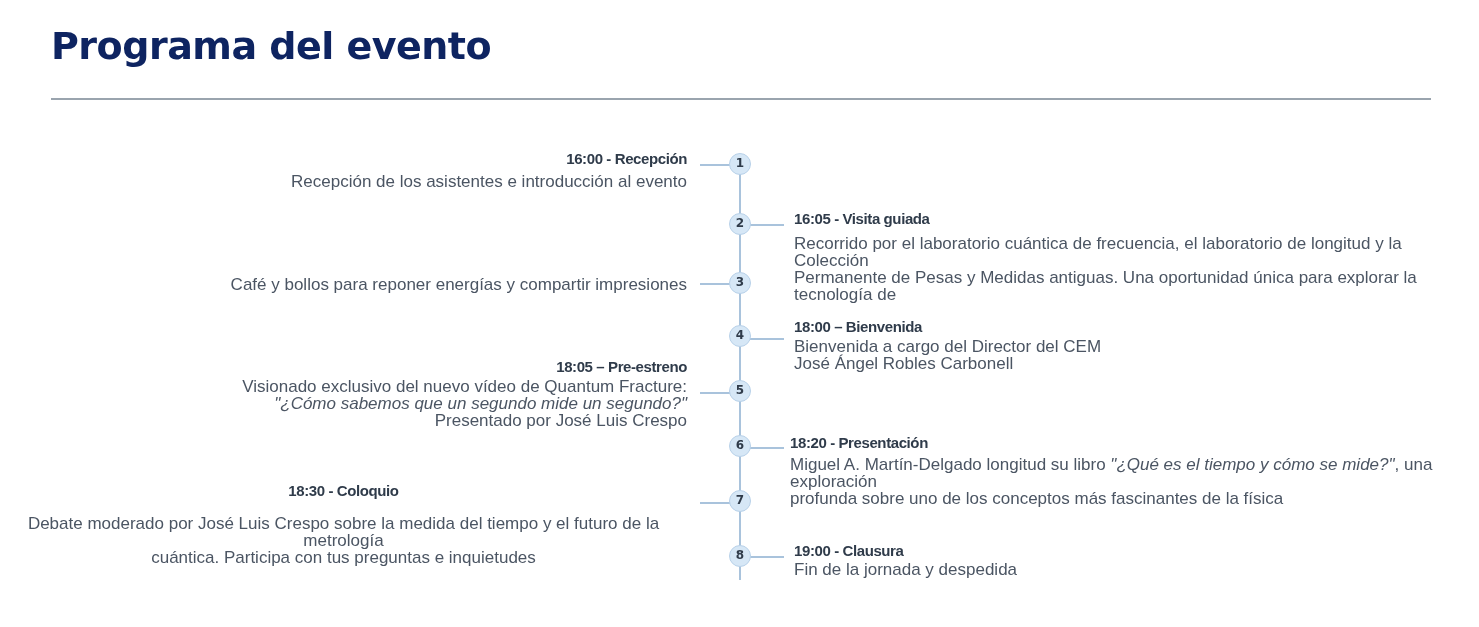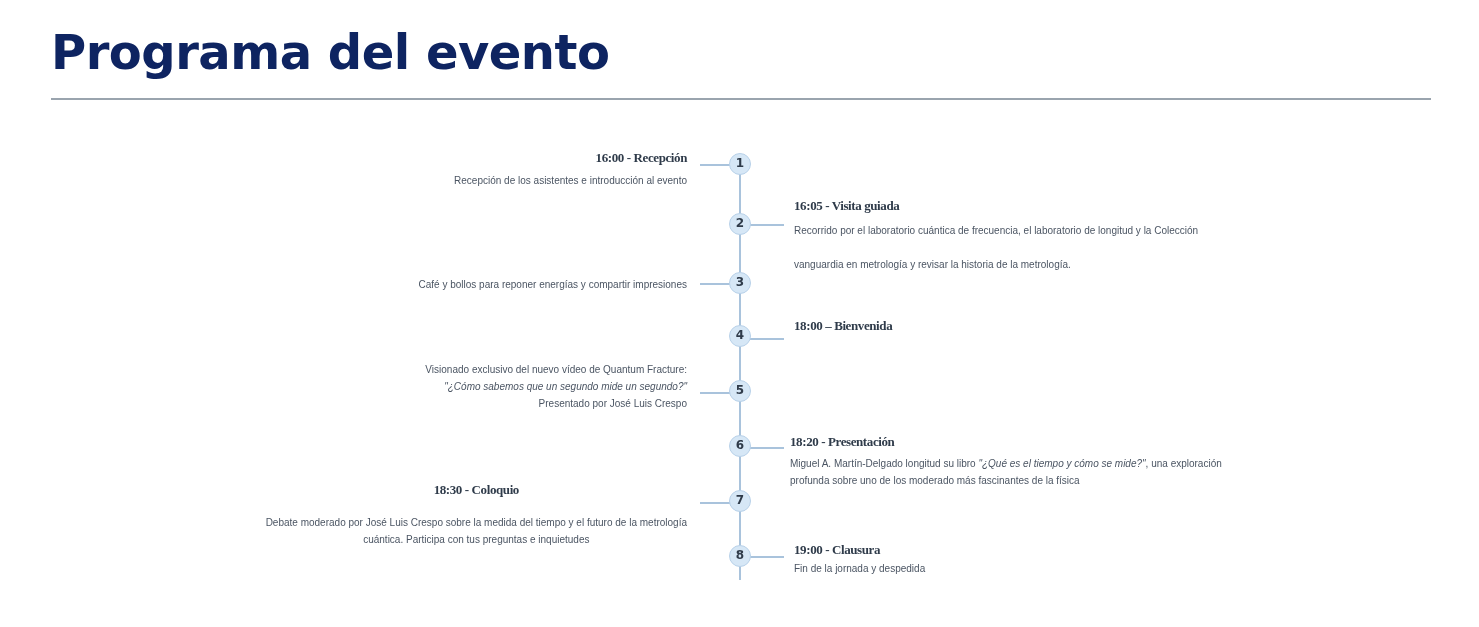--- a/index.html
+++ b/index.html
@@ -1,92 +1,96 @@
 <!DOCTYPE html>
 <html><head>
 <meta charset="utf-8">
 <style>
   html, body { margin: 0; padding: 0; background: #ffffff; }
   body { width: 1479px; height: 627px; position: relative; overflow: hidden;
          font-family: "Liberation Sans", "DejaVu Sans", sans-serif; color: #2f3b4a; }
   .title { position: absolute; left: 51px; top: 24px; margin: 0;
-           font-family: "DejaVu Sans", sans-serif; font-weight: bold; font-size: 48px;
+           font-family: "DejaVu Sans", sans-serif; font-weight: bold; font-size: 38px;
            letter-spacing: -0.5px; color: #0e2461; }
   .divider { position: absolute; left: 51px; top: 98px; width: 1380px; height: 2px; background: #9aa4ae; }
 
   .axis { position: absolute; left: 739px; top: 165px; width: 2px; height: 415px; background: #a9c3dc; }
   .node { position: absolute; width: 22px; height: 22px; border-radius: 50%;
           background: #d6e7f6; border: 1.5px solid #b8d1e9; box-sizing: border-box;
           font-family: "DejaVu Sans", sans-serif; font-weight: bold; font-size: 12px;
           color: #2f3b4a; text-align: center; line-height: 19px; }
   .conn { position: absolute; height: 2px; background: #a9c3dc; }
 
   .item { position: absolute; }
   .item.left { text-align: right; }
   .item.right { text-align: left; }
-  .item h3 { margin: 0; font-family: Liberation Serif, serif; font-weight: bold;
-             font-size: 13px; letter-spacing: -0.4px; color: #2f3b4a; white-space: nowrap; }
-  .item p { margin: 0; font-size: 10px; line-height: 17px; color: #4b5563; }
+  .item h3 { margin: 0; font-family: Liberation Sans, sans-serif; font-weight: bold;
+             font-size: 15px; letter-spacing: -0.4px; color: #2f3b4a; white-space: nowrap; }
+  .item p { margin: 0; font-size: 17px; line-height: 17px; color: #4b5563; }
   .item p i { font-style: italic; }
 </style>
 </head>
 <body>
 
 <h1 class="title">Programa del evento</h1>
 <div class="divider"></div>
 
 <div class="axis"></div>
 
 <div class="conn" style="left:700px; top:164px; width:30px;"></div>
 <div class="node" style="left:729px; top:153px;">1</div>
 <div class="item left" style="right:792px; top:150px;">
   <h3>16:00 - Recepción</h3>
   <p style="margin-top:6px;">Recepción de los asistentes e introducción al evento</p>
 </div>
 
 <div class="conn" style="left:750px; top:224px; width:34px;"></div>
 <div class="node" style="left:729px; top:213px;">2</div>
-<div class="item right" style="left:794px; top:198px;">
+<div class="item right" style="left:794px; top:210px;">
   <h3>16:05 - Visita guiada</h3>
   <p style="margin-top:8px;">
     <span>Recorrido por el laboratorio cuántica de frecuencia, el laboratorio de longitud y la Colección</span><br>
-    <br>
-    <span>vanguardia en metrología y revisar la historia de la metrología.</span>
+    <span>Permanente de Pesas y Medidas antiguas. Una oportunidad única para explorar la tecnología de</span><br>
   </p>
 </div>
 
 <div class="conn" style="left:700px; top:283px; width:30px;"></div>
 <div class="node" style="left:729px; top:272px;">3</div>
 <div class="item left" style="right:792px; top:269px;">
   <p style="margin-top:7px;">Café y bollos para reponer energías y compartir impresiones</p>
 </div>
 
 <div class="conn" style="left:750px; top:338px; width:34px;"></div>
 <div class="node" style="left:729px; top:325px;">4</div>
 <div class="item right" style="left:794px; top:318px;">
   <h3>18:00 – Bienvenida</h3>
+  <p style="margin-top:3px;">
+    <span>Bienvenida a cargo del Director del CEM</span><br>
+    <span>José Ángel Robles Carbonell</span>
+  </p>
 </div>
 
 <div class="conn" style="left:700px; top:392px; width:30px;"></div>
 <div class="node" style="left:729px; top:380px;">5</div>
 <div class="item left" style="right:792px; top:358px;">
+  <h3>18:05 – Pre-estreno</h3>
   <p style="margin-top:3px;">
     <span>Visionado exclusivo del nuevo vídeo de Quantum Fracture:</span><br>
     <i>"¿Cómo sabemos que un segundo mide un segundo?"</i><br>
     <span>Presentado por José Luis Crespo</span>
   </p>
 </div>
 
 <div class="conn" style="left:750px; top:447px; width:34px;"></div>
 <div class="node" style="left:729px; top:435px;">6</div>
 <div class="item right" style="left:790px; top:434px;">
   <h3>18:20 - Presentación</h3>
   <p style="margin-top:5px;">
     <span>Miguel A. Martín-Delgado longitud su libro </span><i>"¿Qué es el tiempo y cómo se mide?"</i><span>, una exploración</span><br>
-    <span>profunda sobre uno de los moderado más fascinantes de la física</span>
+    <span>profunda sobre uno de los conceptos más fascinantes de la física</span>
   </p>
 </div>
 
 <div class="conn" style="left:700px; top:502px; width:30px;"></div>
 <div class="node" style="left:729px; top:490px;">7</div>
 <div class="item left" style="right:792px; top:482px;text-align:center;">
   <h3>18:30 - Coloquio</h3>
   <p style="margin-top:16px;">
     <span>Debate moderado por José Luis Crespo sobre la medida del tiempo y el futuro de la metrología</span><br>
     <span>cuántica. Participa con tus preguntas e inquietudes</span>

